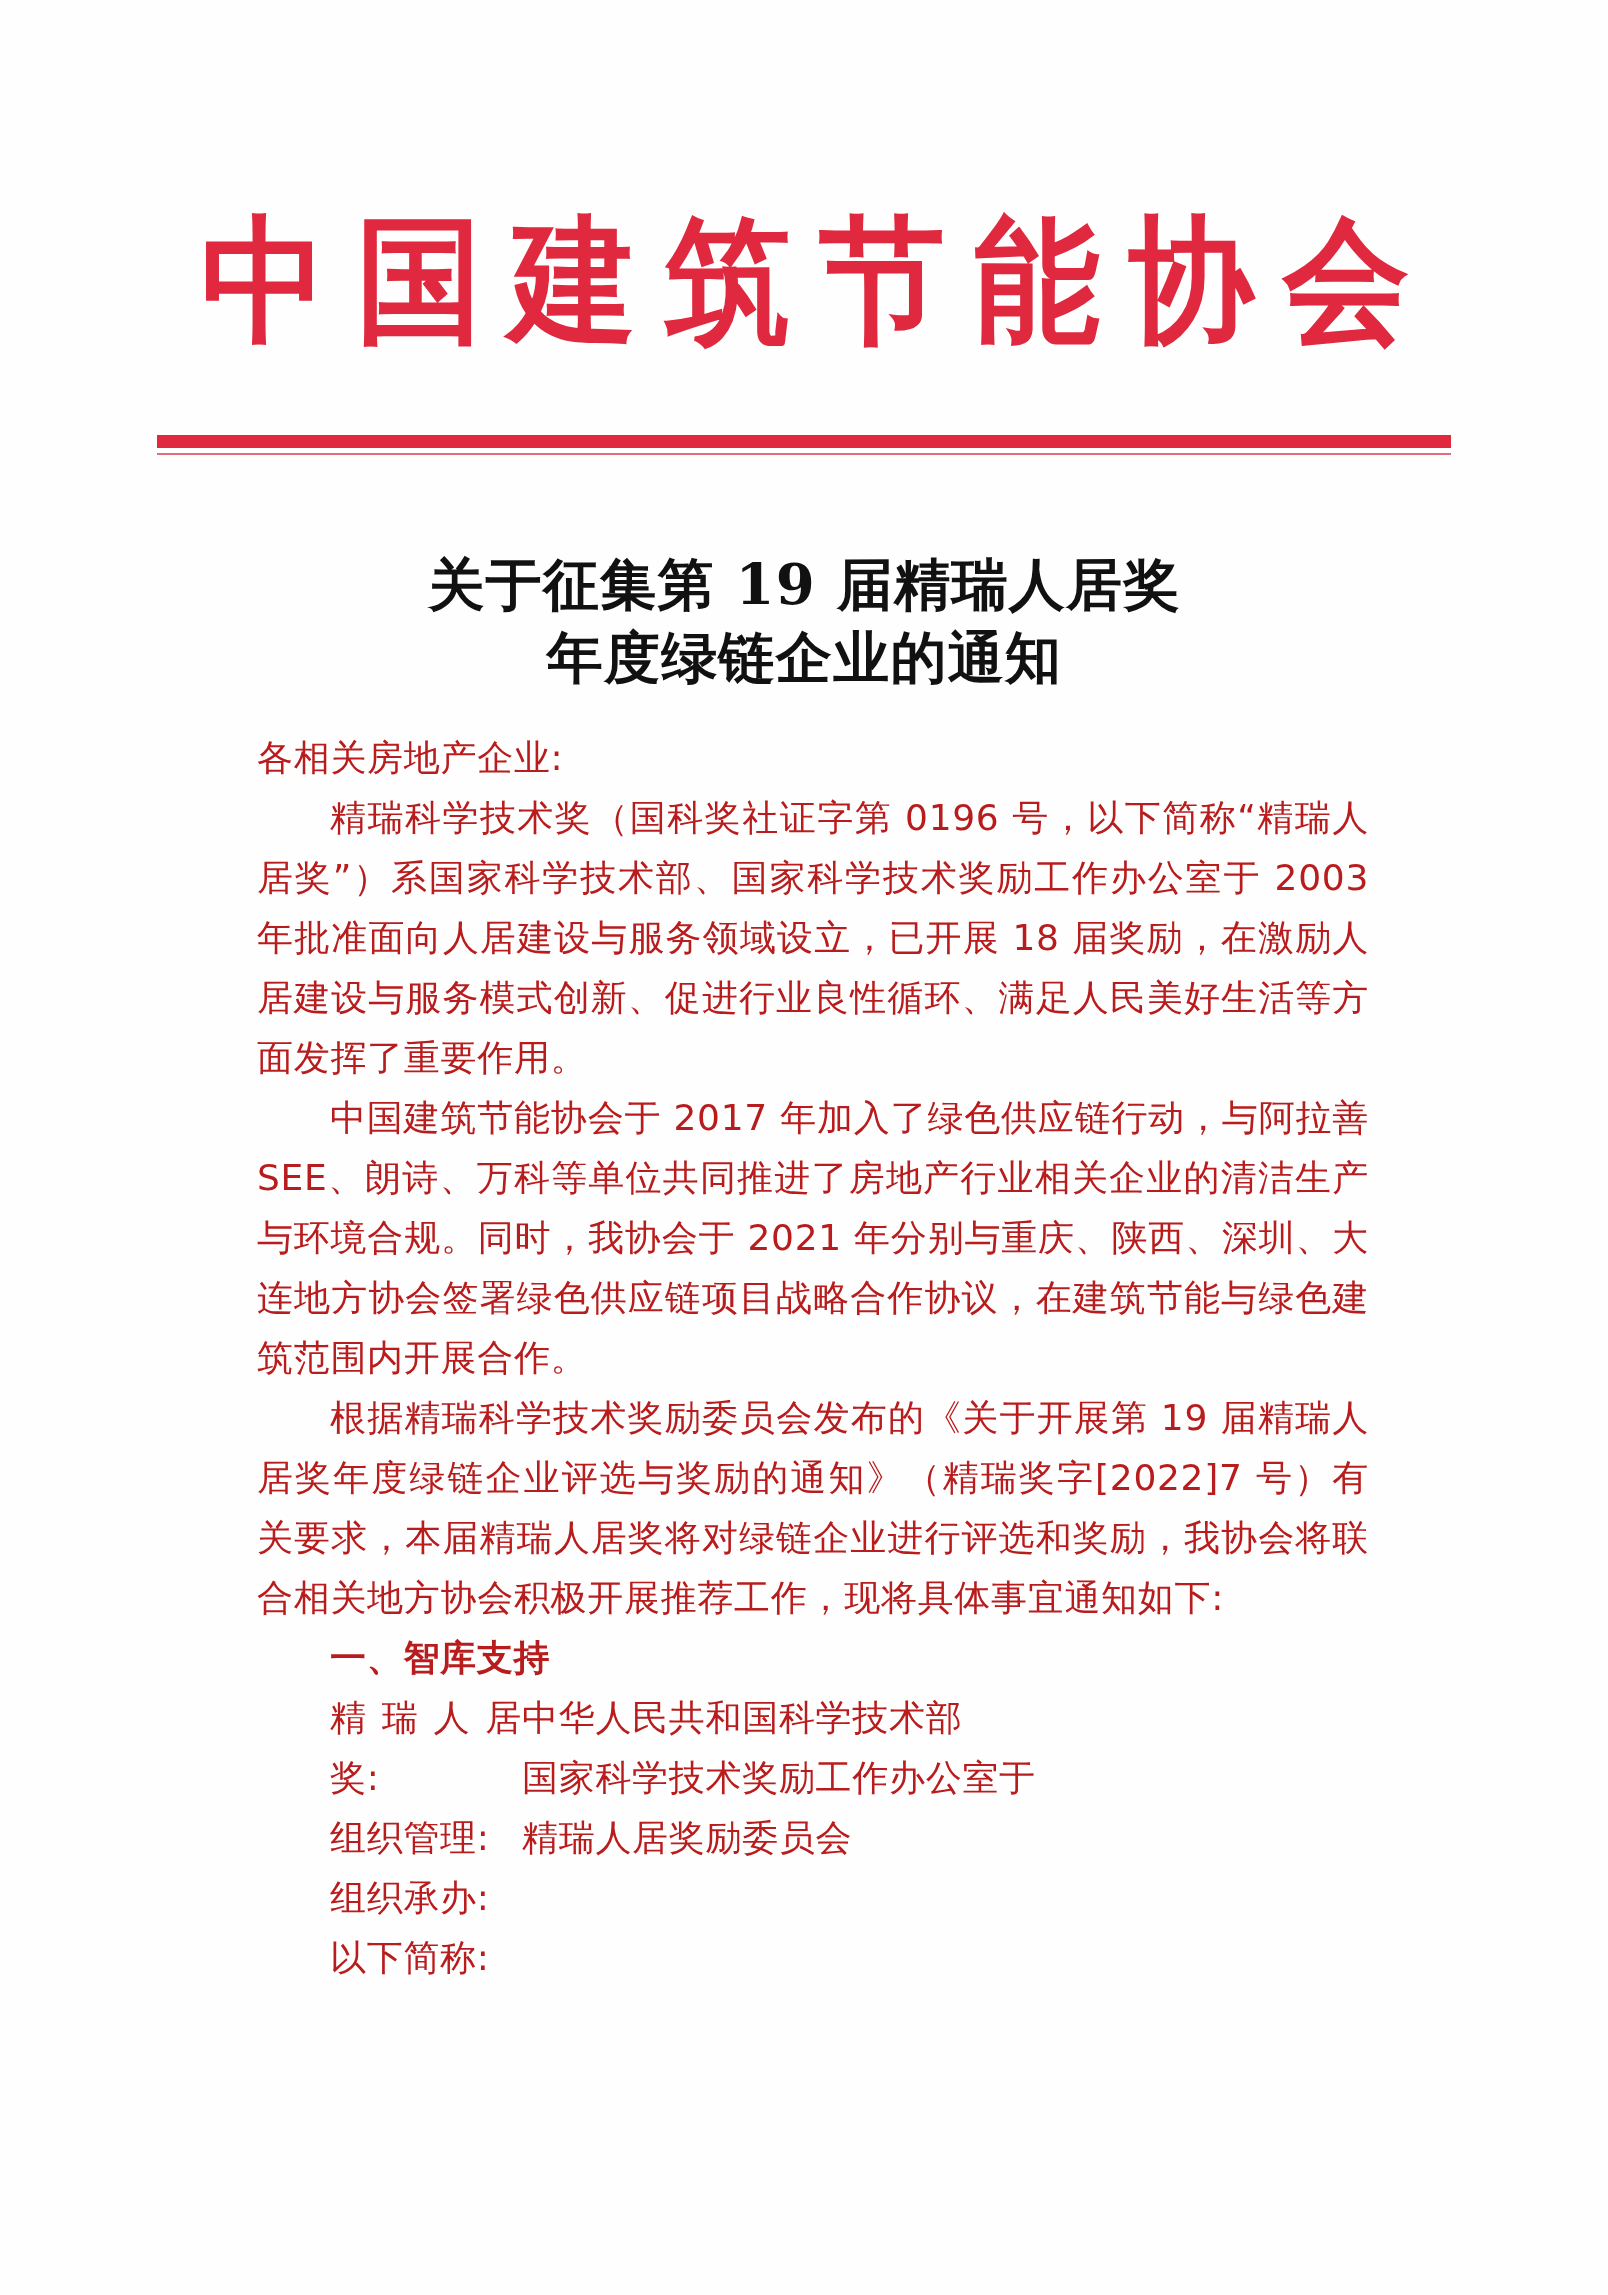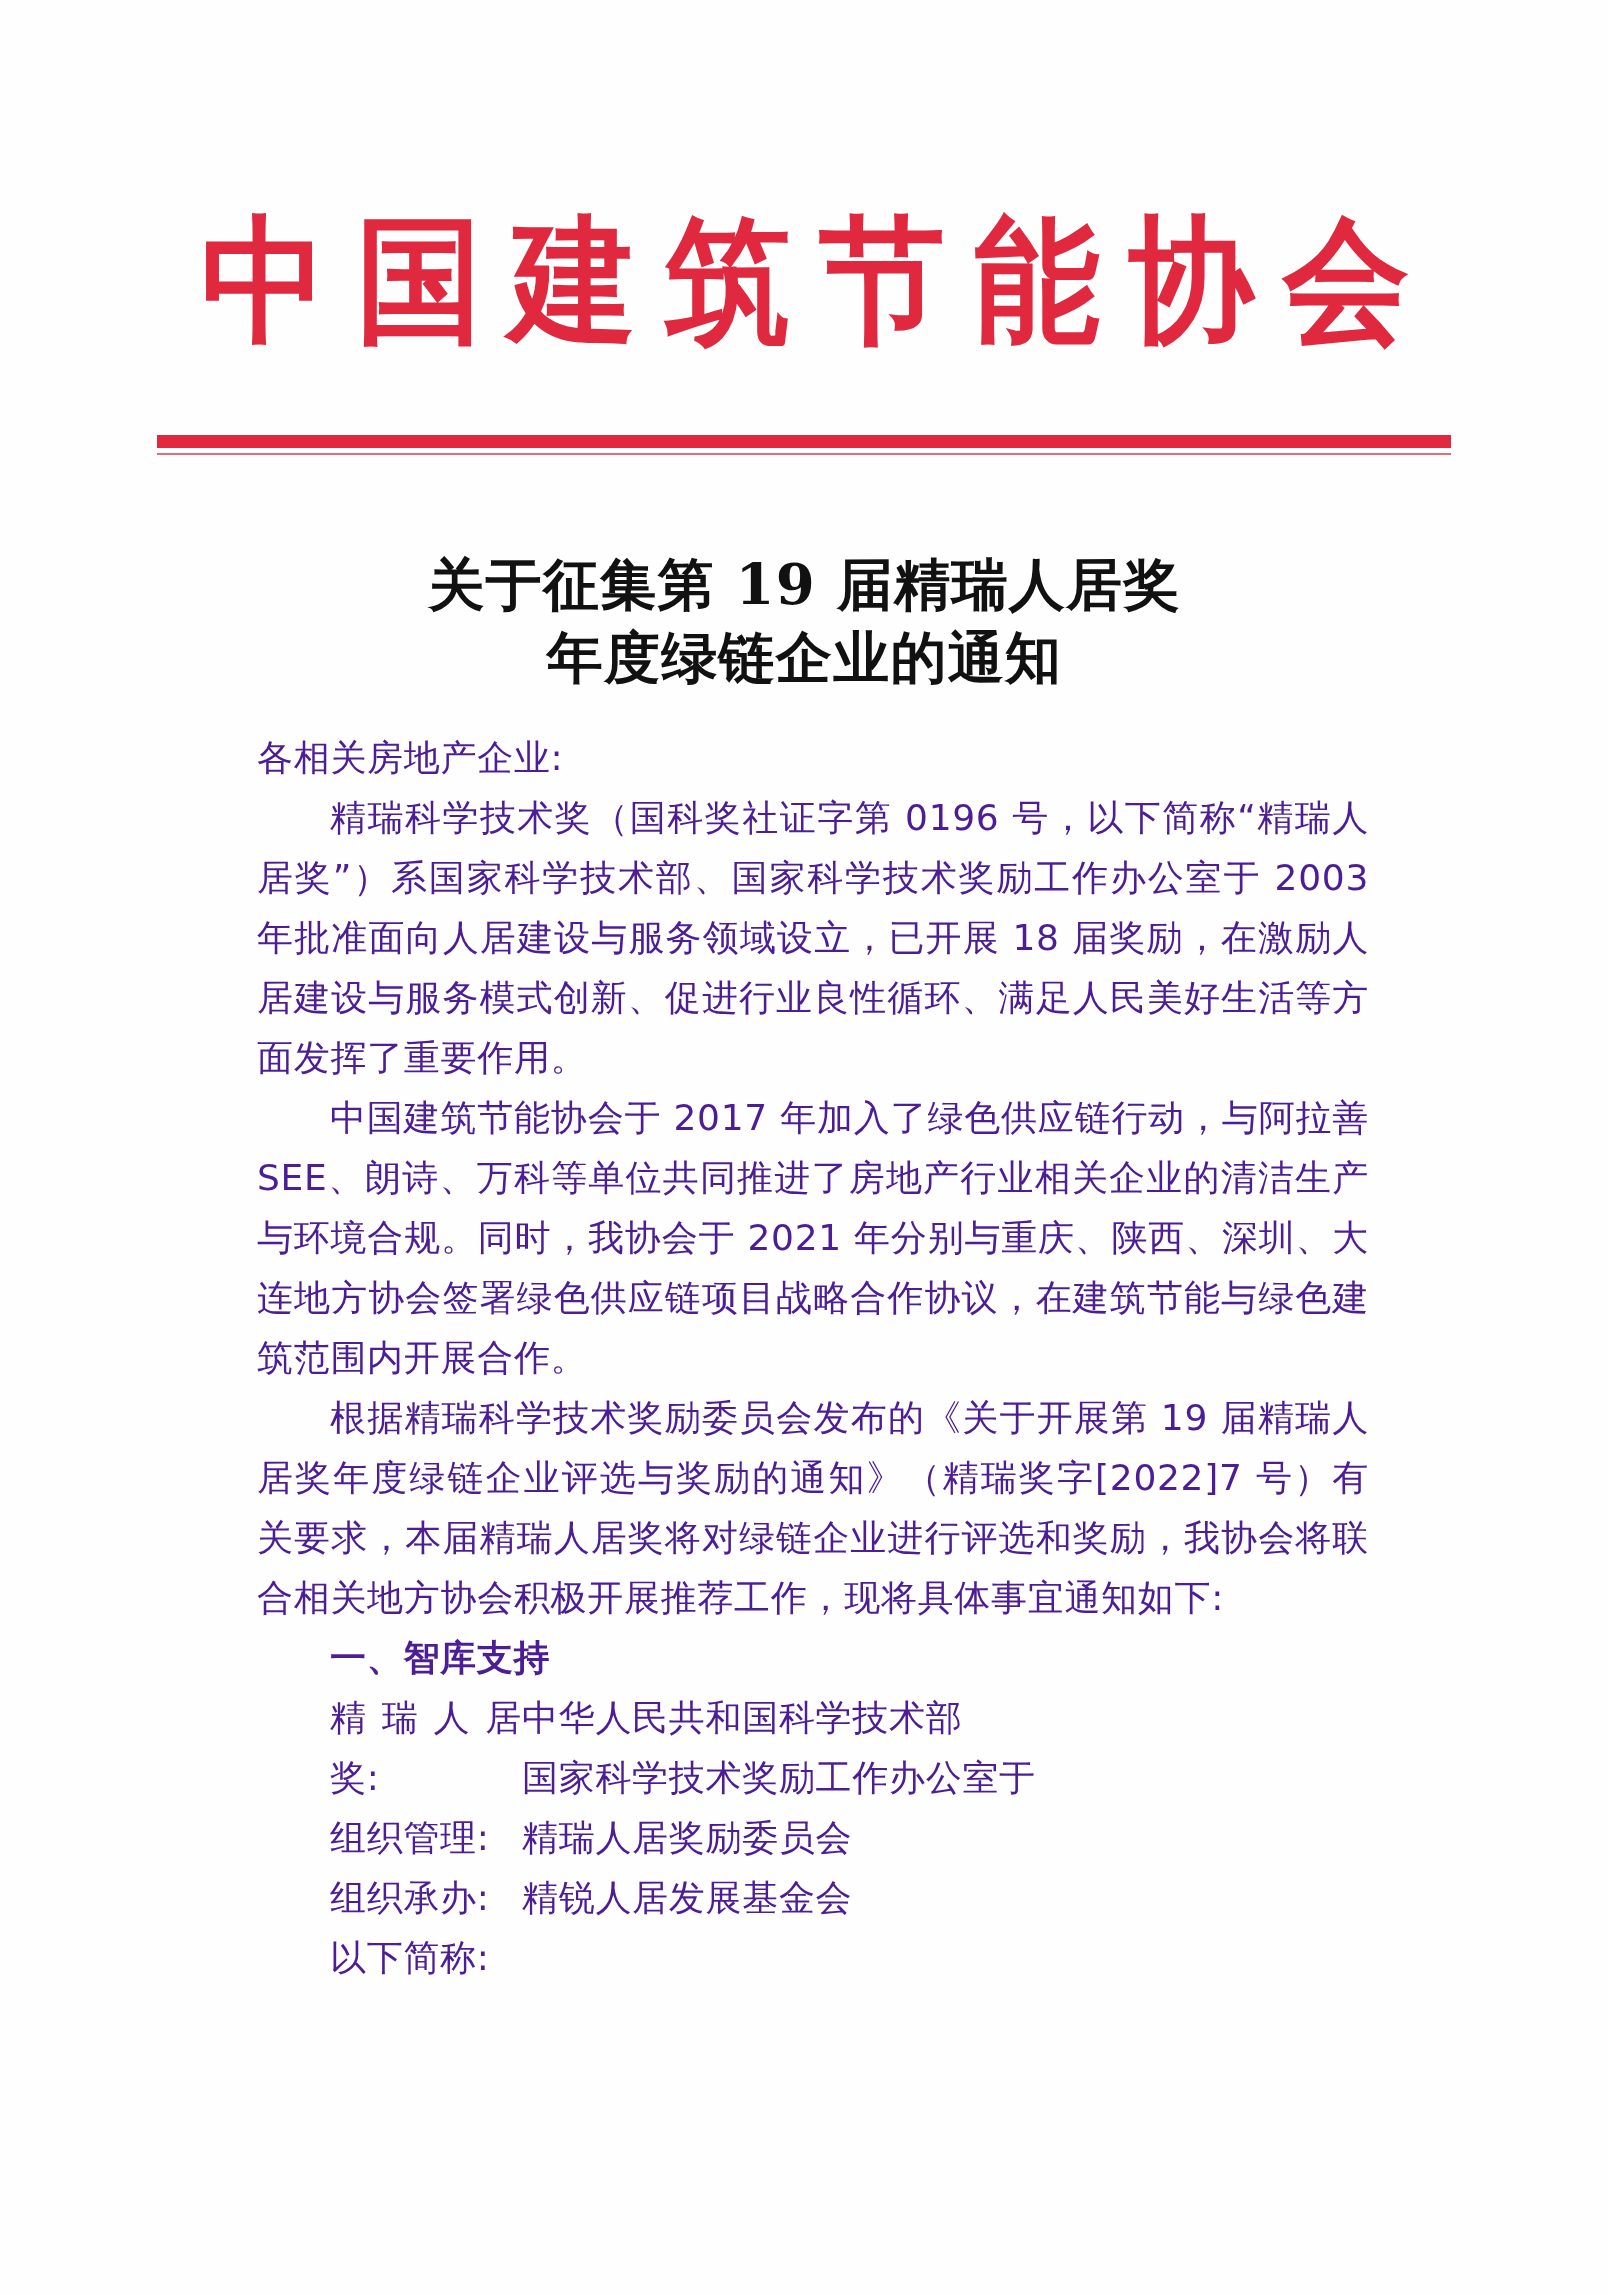--- a/index.html
+++ b/index.html
@@ -17,21 +17,21 @@
   .title {
     position: absolute; left: 0; width: 1609px; text-align: center;
     font-family: "DejaVu Serif", "Liberation Serif", serif; font-weight: bold;
     font-size: 56px; color: #111; letter-spacing: 1.3px;
   }
   .title.l1 { top: 548px; }
   .title.l2 { top: 621px; }
   .body {
     position: absolute; left: 257px; top: 728px; width: 1112px;
     font-family: "DejaVu Sans", "Liberation Sans", sans-serif; font-size: 36px;
-    line-height: 60px; color: #4c1d95; text-align: justify; letter-spacing: 0.7px;
+    line-height: 60px; color: #b91c1c; text-align: justify; letter-spacing: 0.7px;
   }
   .body p { margin: 0; }
   .indent { text-indent: 73px; }
   .section-heading { padding-left: 73px; font-weight: bold; }
   .org-row { display: flex; padding-left: 73px; }
   .org-label { width: 192px; flex: none; }
   .org-value { flex: 1; }
 </style>
 </head>
 <body>
@@ -69,21 +69,20 @@
         <span style="display:block">中华人民共和国科学技术部</span>
         <span style="display:block">国家科学技术奖励工作办公室于</span>
       </span>
     </div>
     <div class="org-row">
       <span class="org-label">组织管理:</span>
       <span class="org-value">精瑞人居奖励委员会</span>
     </div>
     <div class="org-row">
       <span class="org-label">组织承办:</span>
-      <span class="org-value">精锐人居发展基金会</span>
     </div>
     <div class="org-row">
       <span class="org-label">以下简称:</span>
     </div>
   </div>
 
 </div>
 
 
 </body></html>

